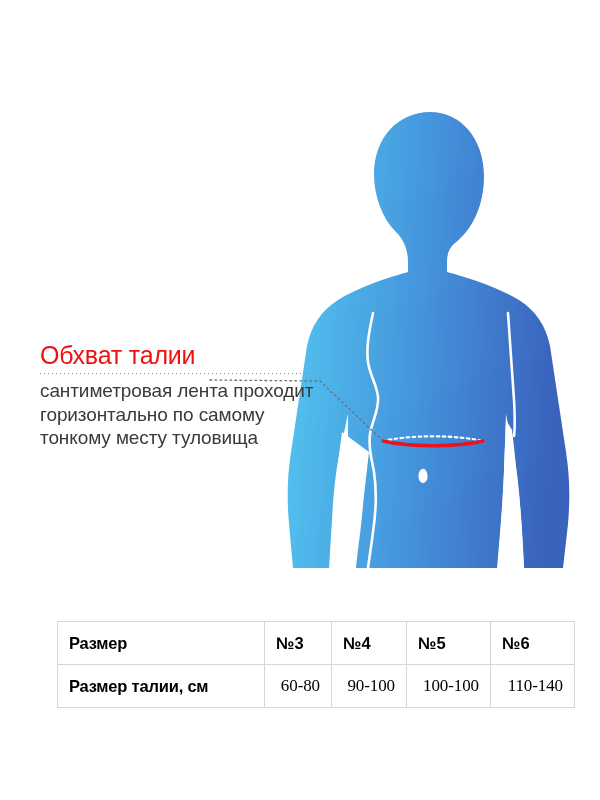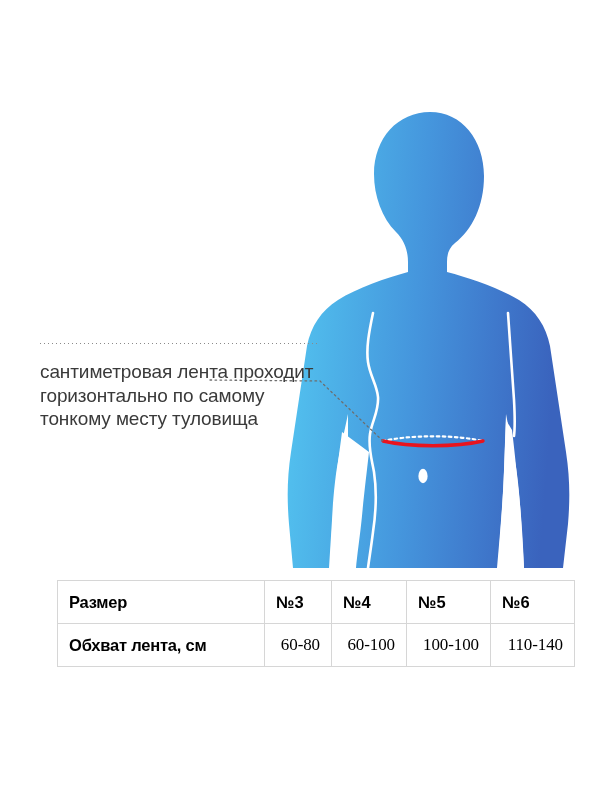--- a/index.html
+++ b/index.html
@@ -49,40 +49,41 @@
   }
   #callout-rule {
     margin-top: 3px;
     height: 1px;
     width: 277px;
     background-image: repeating-linear-gradient(to right,
                        #8a8a8a 0px, #8a8a8a 1px,
                        rgba(255,255,255,0) 1px, rgba(255,255,255,0) 4px);
   }
   #callout-body {
-    margin-top: 16px;
+    margin-top: 5px;
     font-size: 19px;
     line-height: 23.5px;
     color: #3a3a3a;
     font-weight: 400;
     letter-spacing: -0.1px;
   }
 
   
   #size-table-wrap {
     position: absolute;
     left: 57px;
     top: 580px;
     width: 487px;
   }
   table#size-table {
     border-collapse: collapse;
     width: 487px;
     background: #ffffff;
     table-layout: fixed;
+    margin-top: 41px;
   }
   table#size-table td {
     border: 1px solid #d6d6d6;
     height: 42px;
     padding: 0 11px;
     vertical-align: middle;
     color: #000000;
   }
   td.rowlabel {
     font-size: 16.5px;
@@ -193,20 +194,21 @@
     <path fill="none" stroke="#ffffff" stroke-width="2.2" stroke-dasharray="2.6 3.4" stroke-linecap="round" d="M 383 441 A 67 14 0 0 1 483 441"></path>
 
     <path fill="none" stroke="#e8141e" stroke-width="3.4" stroke-linecap="round" d="M 383 441 A 67 14 0 0 0 483 441"></path>
 
     <ellipse cx="423" cy="476" rx="4.6" ry="7.2" fill="#ffffff"></ellipse>
 
     <path fill="none" stroke="#6d6d6d" stroke-width="1.3" stroke-dasharray="1.6 3.4" stroke-linecap="round" d="M 210 380 L 320 381 L 384 442"></path>
   </svg>
 
   <div id="callout">
+    <div id="callout-title">Обхват талии</div>
     <div id="callout-rule"></div>
     <div id="callout-body">сантиметровая лента проходит горизонтально по самому тонкому месту туловища</div>
   </div>
 
   <div id="size-table-wrap">
     <table id="size-table">
       <colgroup>
         <col class="c1">
           <col class="c3">
           <col class="c4">
@@ -215,23 +217,23 @@
       </colgroup>
       <tbody>
         <tr>
           <td class="rowlabel">Размер</td>
           <td class="sizehdr">№3</td>
           <td class="sizehdr">№4</td>
           <td class="sizehdr">№5</td>
           <td class="sizehdr">№6</td>
         </tr>
         <tr>
-          <td class="rowlabel">Обхват лента, см</td>
+          <td class="rowlabel">Размер талии, см</td>
           <td class="rangecell">60-80</td>
-          <td class="rangecell">60-100</td>
+          <td class="rangecell">90-100</td>
           <td class="rangecell">100-100</td>
           <td class="rangecell">110-140</td>
         </tr>
       </tbody>
     </table>
   </div>
 
 </div>
 
 </body></html>

